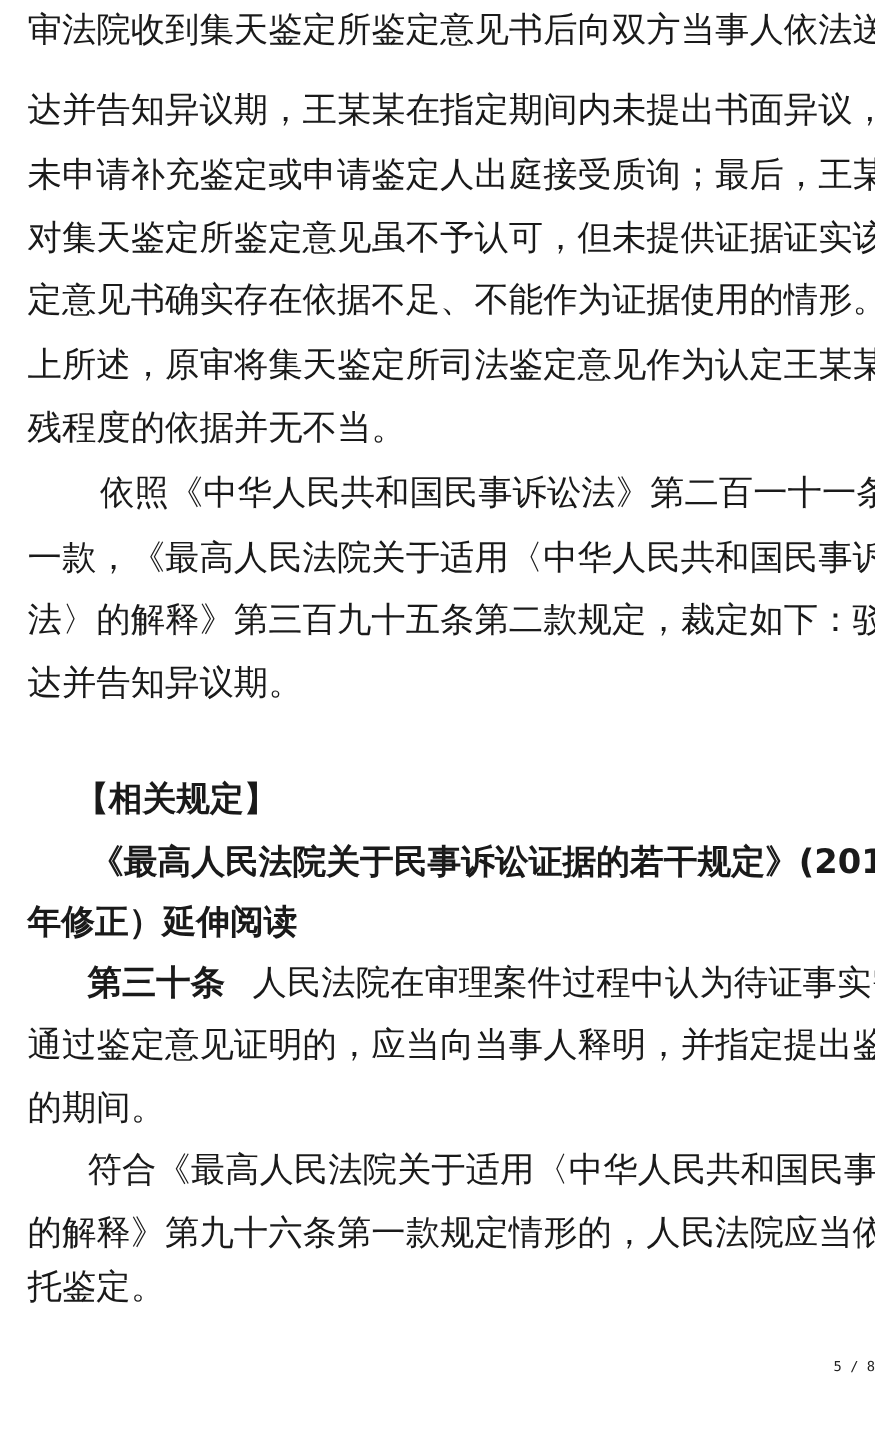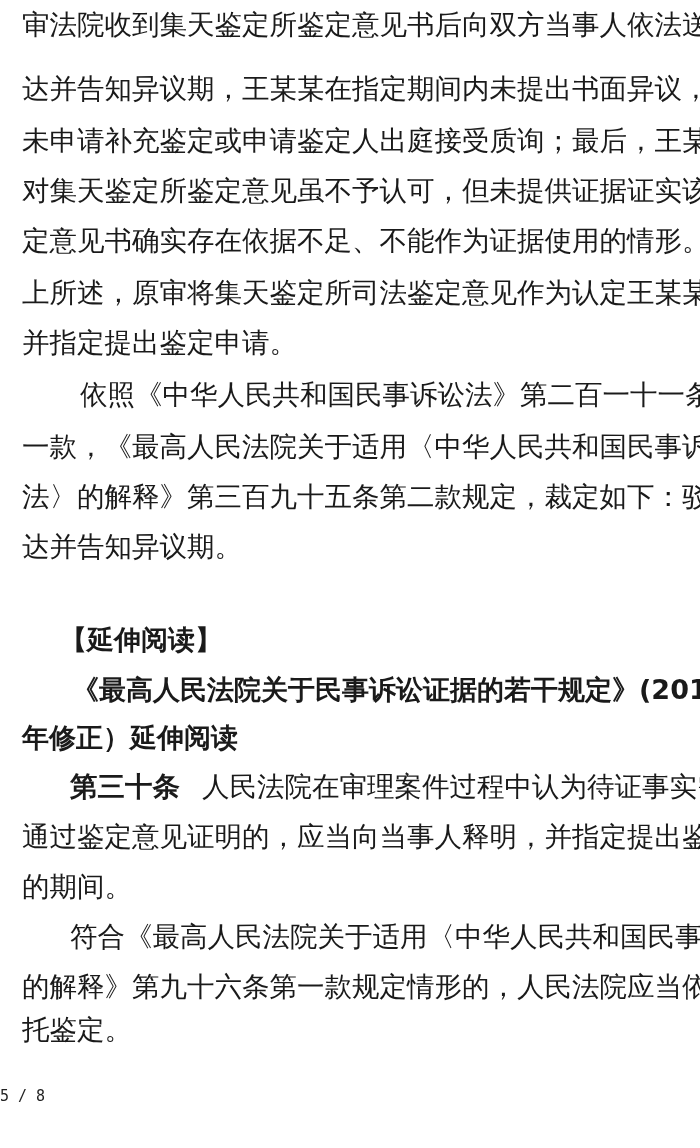--- a/index.html
+++ b/index.html
@@ -45,45 +45,45 @@
   .art-head {
     font-family: "DejaVu Sans", "Liberation Sans", sans-serif;
     font-weight: bold;
     margin-right: 22px;
   }
   .page-number {
     position: absolute;
     top: 1087px;
     left: 0;
     width: 700px;
-    text-align: left;
+    text-align: right;
     font-family: "DejaVu Sans Mono", "Liberation Mono", monospace;
-    font-size: 15px;
+    font-size: 11px;
     color: #222;
   }
 </style>
 </head>
 <body>
 
 <div class="page">
 
   <div class="line" style="top:2px">审法院收到集天鉴定所鉴定意见书后向双方当事人依法送</div>
   <div class="line" style="top:66px">达并告知异议期，王某某在指定期间内未提出书面异议，也</div>
   <div class="line" style="top:118px">未申请补充鉴定或申请鉴定人出庭接受质询；最后，王某某</div>
   <div class="line" style="top:168px">对集天鉴定所鉴定意见虽不予认可，但未提供证据证实该鉴</div>
   <div class="line" style="top:218px">定意见书确实存在依据不足、不能作为证据使用的情形。综</div>
   <div class="line" style="top:270px">上所述，原审将集天鉴定所司法鉴定意见作为认定王某某伤</div>
-  <div class="line last" style="top:320px">并指定提出鉴定申请。</div>
+  <div class="line last" style="top:320px">残程度的依据并无不当。</div>
 
   <div class="line indent" style="top:372px">依照《中华人民共和国民事诉讼法》第二百一十一条第</div>
   <div class="line" style="top:424px">一款，《最高人民法院关于适用〈中华人民共和国民事诉讼</div>
   <div class="line" style="top:474px">法〉的解释》第三百九十五条第二款规定，裁定如下：驳回</div>
   <div class="line last" style="top:524px">达并告知异议期。</div>
 
-  <div class="line last bold-line" style="top:618px; left:38px; width:600px;">【延伸阅读】</div>
+  <div class="line last bold-line" style="top:618px; left:38px; width:600px;">【相关规定】</div>
   <div class="line bold-line" style="top:668px; padding-left:50px; width:596px;">《最高人民法院关于民事诉讼证据的若干规定》(2019</div>
   <div class="line last bold-line" style="top:716px">年修正）延伸阅读</div>
 
   <div class="line" style="top:764px; padding-left:48px; width:598px; display:flex; justify-content:space-between;">
     <span class="art-head">第三十条</span>
     <span style="flex:1; text-align:justify; text-align-last:justify;">人民法院在审理案件过程中认为待证事实需要</span>
   </div>
   <div class="line" style="top:814px">通过鉴定意见证明的，应当向当事人释明，并指定提出鉴定申请</div>
   <div class="line last" style="top:864px">的期间。</div>
 

